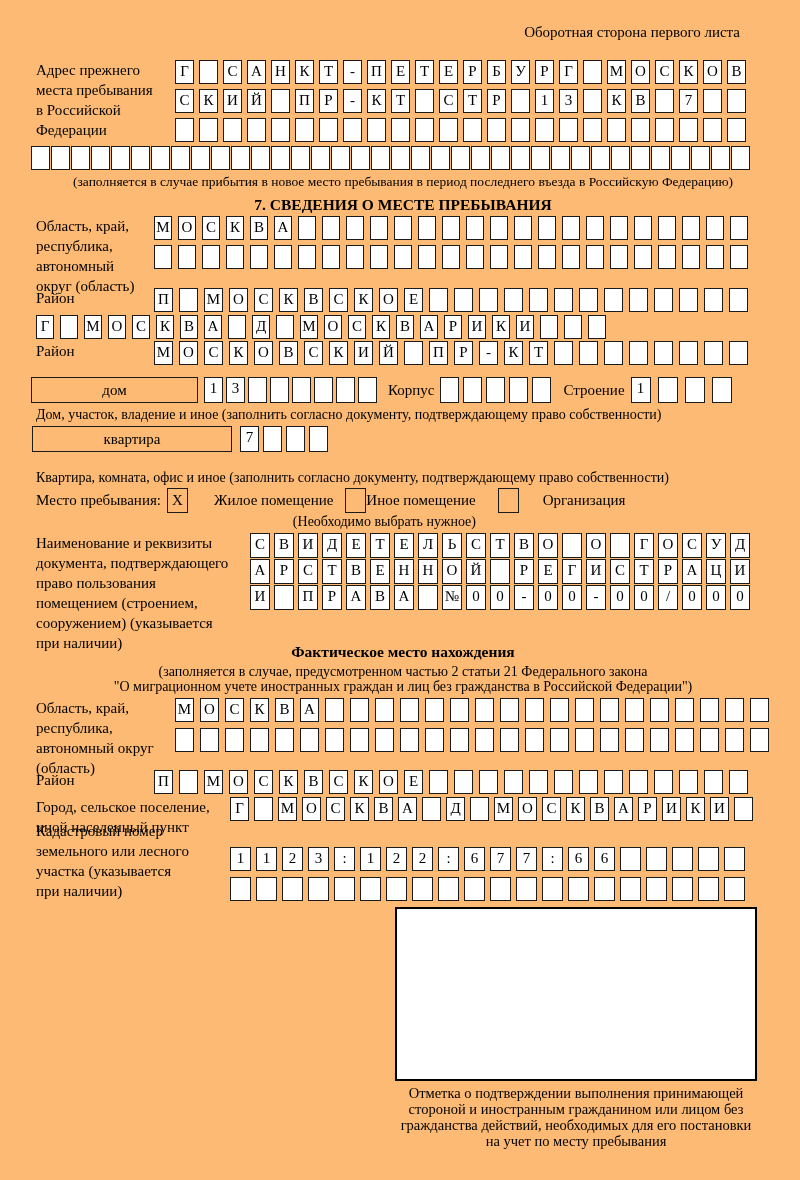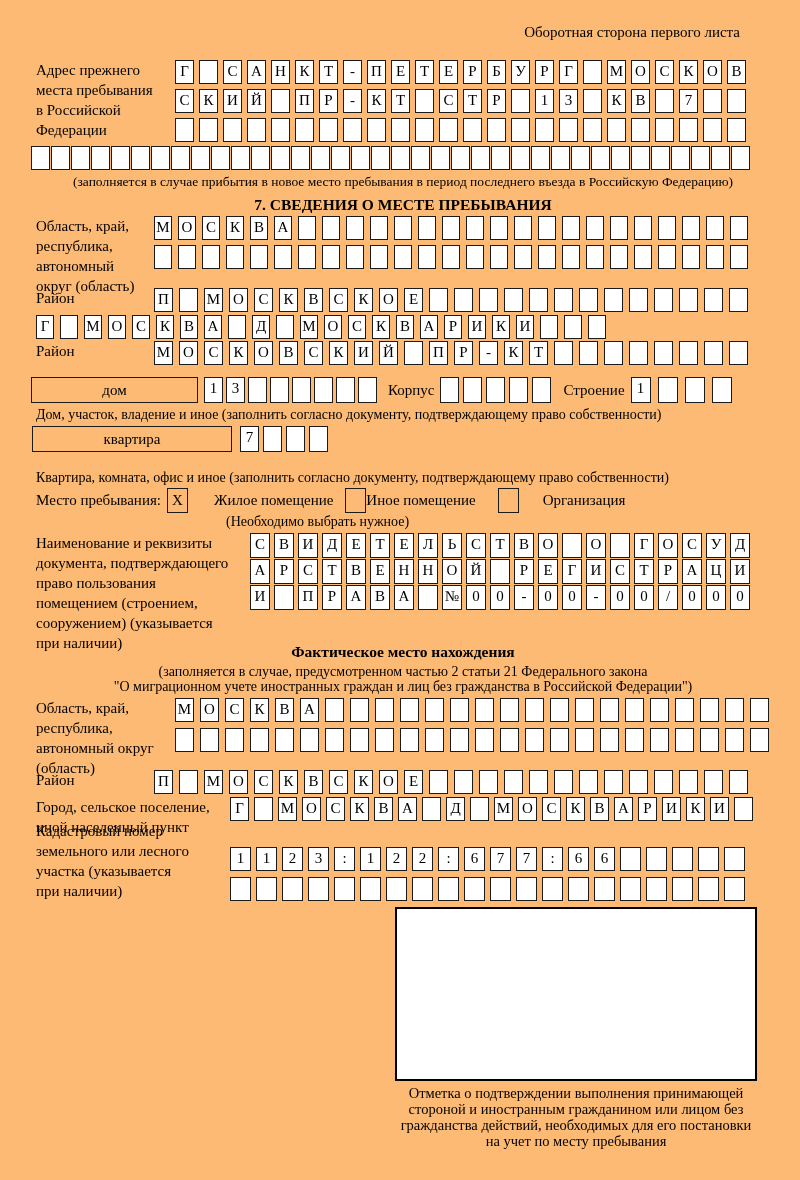--- a/index.html
+++ b/index.html
@@ -42,21 +42,21 @@
   #s2title{margin-top:7px}
   #oblast{margin-top:2px}
   #rayon{margin-top:-8px}
   #gorod{margin-top:3px}
   #ulitsa{margin-top:2px}
   #domrow{margin-top:12px;margin-left:-5px;display:flex;align-items:flex-start}
   #domcap{margin-top:4px}
   #kvrow{margin-top:4px;margin-left:-4px;display:flex;align-items:flex-start}
   #kvcap{margin-top:18px}
   #place{margin-top:3px;display:flex;align-items:flex-start}
-  #placenote{margin-top:1px;margin-left:190px;width:250px;text-align:left;font-size:14px}
+  #placenote{margin-top:1px;margin-left:190px;width:250px;text-align:right;font-size:14px}
   #docblock{margin-top:3px}
   #facttitle{margin-top:-10px}
   #factnote1{margin-top:3px}
   #foblast{margin-top:4px}
   #frayon{margin-top:-8px}
   #fgorod{margin-top:3px}
   #kadastr{margin-top:-16px}
   #kadastr .cellcol{margin-top:26px}
   .stampbox{box-sizing:border-box;border:2px solid #000;width:362px;height:174px;
             margin-left:359px;margin-top:6px;background:#fff}

